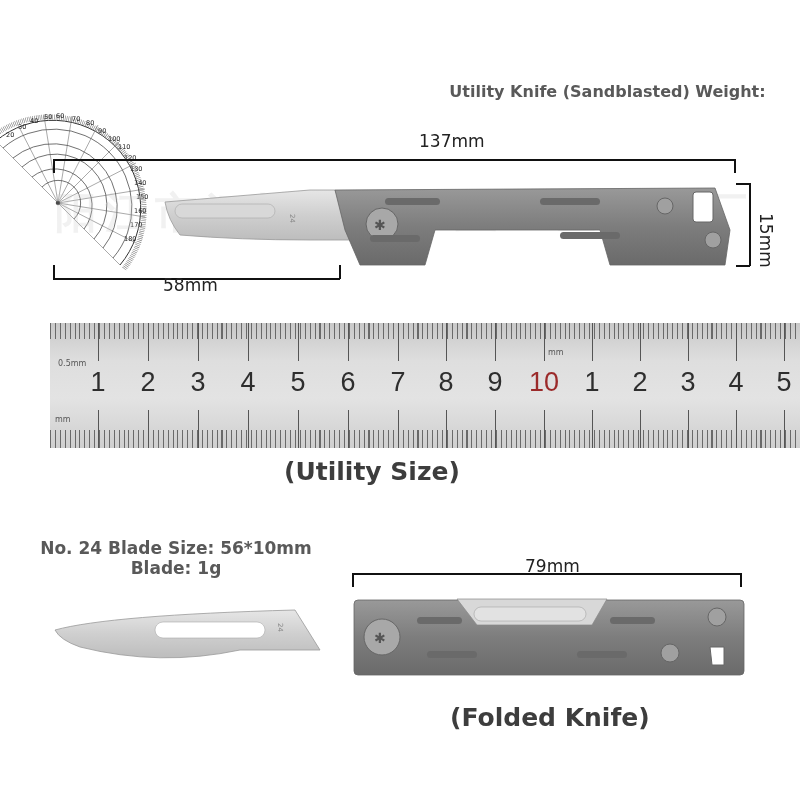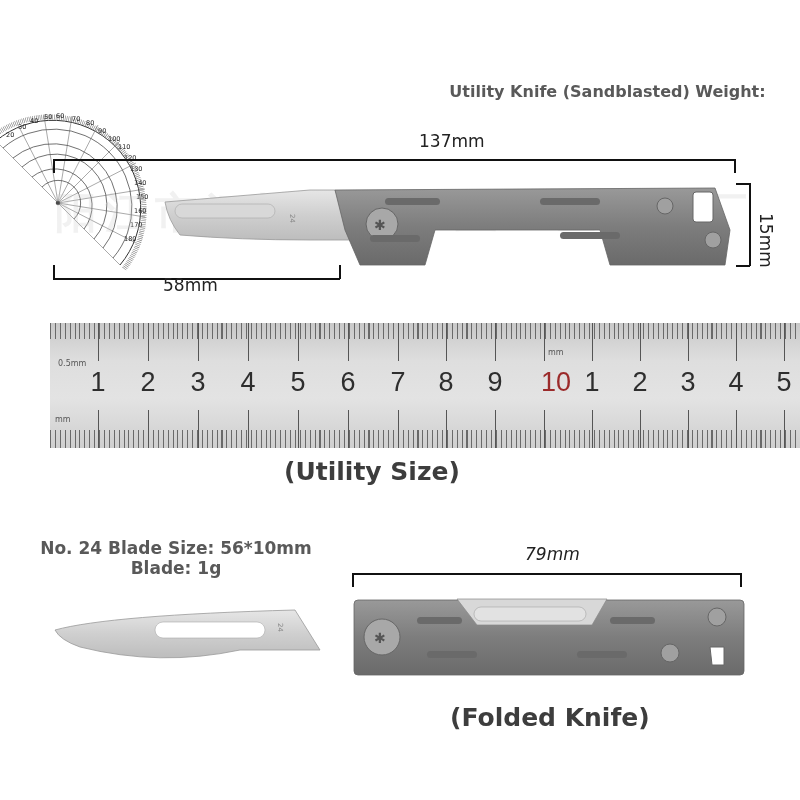--- a/index.html
+++ b/index.html
@@ -21,21 +21,21 @@
     position: absolute; left: 0; right: 0;
     background-image:
       repeating-linear-gradient(90deg, #6a6a6a 0 1px, transparent 1px 4.9px);
   }
   .ruler-ticks-top { top: 0; height: 16px; }
   .ruler-ticks-bot { bottom: 0; height: 18px; }
   .ruler-num {
     position: absolute; top: 44px; font-size: 27px; color: #2e2e2e;
     font-family: "Liberation Sans", sans-serif; transform: translateX(-50%);
   }
-  .ruler-num.red { color: #9b2a2a; margin-left: 12px; }
+  .ruler-num.red { color: #9b2a2a; }
   .ruler-major-top, .ruler-major-bot { position: absolute; width: 1px; background: #555; }
   .ruler-major-top { top: 0; height: 38px; }
   .ruler-major-bot { bottom: 0; height: 38px; }
   .ruler-small { position: absolute; font-size: 8px; color: #555; }
   .watermark {
     position: absolute; color: rgba(200,200,200,0.25); font-weight: bold; letter-spacing: 8px;
     font-size: 42px; white-space: nowrap; pointer-events: none;
   }
 </style>
 </head>
@@ -191,21 +191,21 @@
   <div class="ruler-num" style="left:734px">5</div>
 </div>
 
 <div class="abs section-label" style="left:284px; top:457px;">(Utility Size)</div>
 
 <div class="abs title-text" style="left:18px; top:538px; width:316px; font-size:17px;">
   <div>No. 24 Blade Size: 56*10mm</div>
   <div>Blade: 1g</div>
 </div>
 
-<div class="abs dim-text" style="left:525px; top:544px;font-style:italic;">79mm</div>
+<div class="abs dim-text" style="left:525px; top:556px;">79mm</div>
 <div class="line" style="left:352px; top:573px; width:389px; height:1.5px;"></div>
 <div class="line" style="left:352px; top:573px; width:1.5px; height:14px;"></div>
 <div class="line" style="left:740px; top:573px; width:1.5px; height:14px;"></div>
 
 <svg class="abs" style="left:50px; top:595px;" width="280" height="70" viewBox="0 0 280 70">
   <path d="M 5 35 Q 60 20 245 15 L 270 55 L 190 55 Q 110 72 30 52 Q 10 45 5 35 Z" fill="url(#bladeG)" stroke="#999" stroke-width="0.8"></path>
   <rect x="105" y="27" width="110" height="16" rx="8" fill="#fff" stroke="#aaa" stroke-width="0.6"></rect>
   <text x="228" y="28" font-size="7" fill="#888" transform="rotate(90 228 28)">24</text>
 </svg>
 

